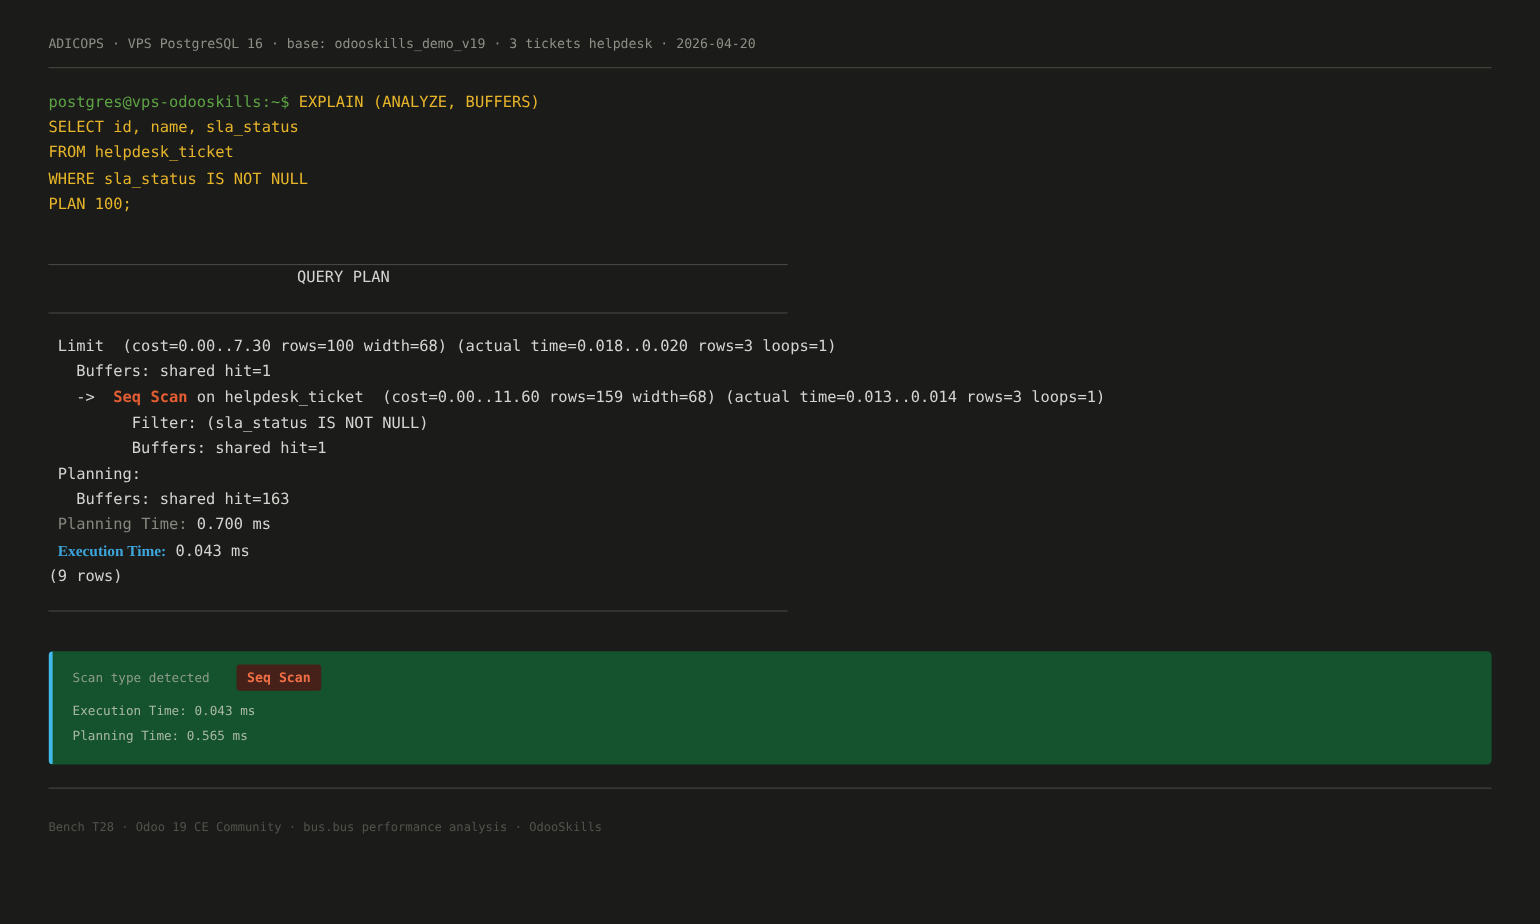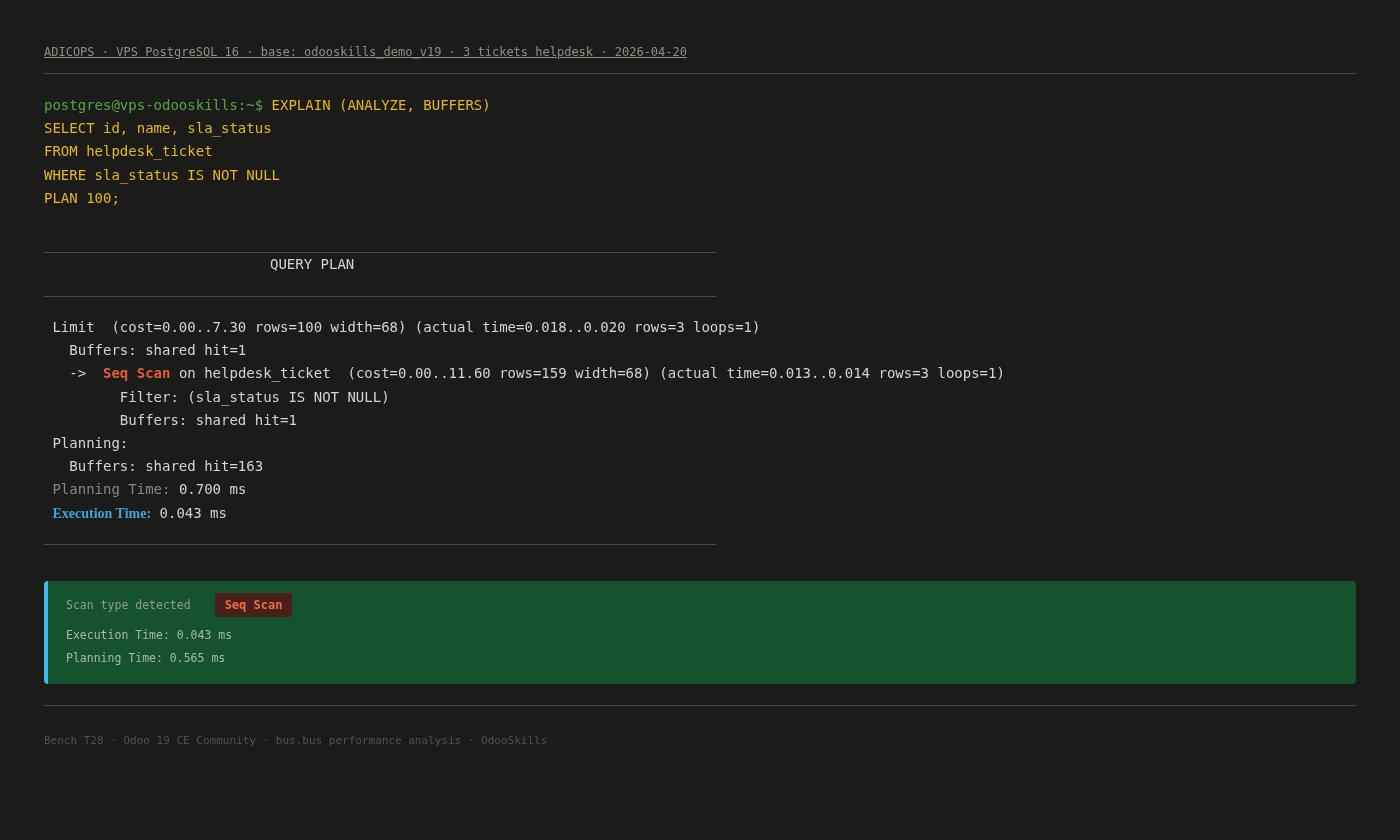--- a/index.html
+++ b/index.html
@@ -6,26 +6,25 @@
   html, body { margin: 0; padding: 0; }
   body {
     width: 1400px; height: 840px;
     background: #1b1b1a;
     overflow: hidden;
     font-family: "DejaVu Sans Mono", "Liberation Mono", monospace;
   }
   .page { padding: 0 44px; }
 
   .statusbar {
-    padding-top: 44px;
+    padding-top: 32px;
     font-size: 12px;
     line-height: 16px;
     color: #8e8e86;
     white-space: pre;
-    text-decoration: underline;
   }
   .rule {
     border: 0;
     border-top: 1px solid #46463f;
     margin: 13px 0 0 0;
   }
   .term {
     margin-top: 20px;
     font-size: 14px;
     line-height: 23.2px;
@@ -122,20 +121,21 @@
   <div class="term plan">
       <div><span class="seg-fg"> Limit  (cost=0.00..7.30 rows=100 width=68) (actual time=0.018..0.020 rows=3 loops=1)</span></div>
       <div><span class="seg-fg">   Buffers: shared hit=1</span></div>
       <div><span class="seg-fg">   -&gt;  </span><span class="seg-scan">Seq Scan</span><span class="seg-fg"> on helpdesk_ticket  (cost=0.00..11.60 rows=159 width=68) (actual time=0.013..0.014 rows=3 loops=1)</span></div>
       <div><span class="seg-fg">         Filter: (sla_status IS NOT NULL)</span></div>
       <div><span class="seg-fg">         Buffers: shared hit=1</span></div>
       <div><span class="seg-fg"> Planning:</span></div>
       <div><span class="seg-fg">   Buffers: shared hit=163</span></div>
       <div><span class="seg-fg"> </span><span class="seg-dim">Planning Time:</span><span class="seg-fg"> 0.700 ms</span></div>
       <div><span class="seg-fg"> </span><span class="seg-exec">Execution Time:</span><span class="seg-fg"> 0.043 ms</span></div>
+      <div><span class="seg-fg">(9 rows)</span></div>
     </div>
 
   <div class="sep sep-3"></div>
 
   <div class="callout">
     <div class="callout-row1">
       <span class="callout-label">Scan type detected</span>
       <span class="scan-badge">Seq Scan</span>
     </div>
     <div class="callout-line exec">Execution Time: 0.043 ms</div>

